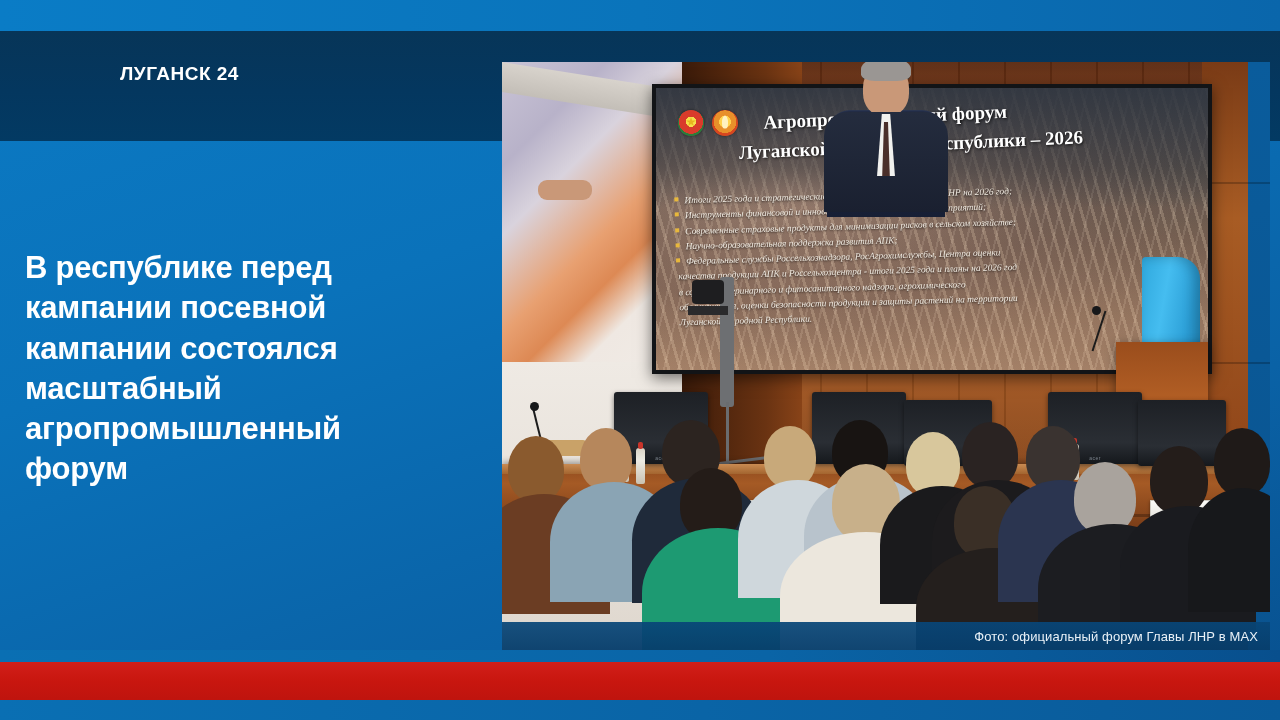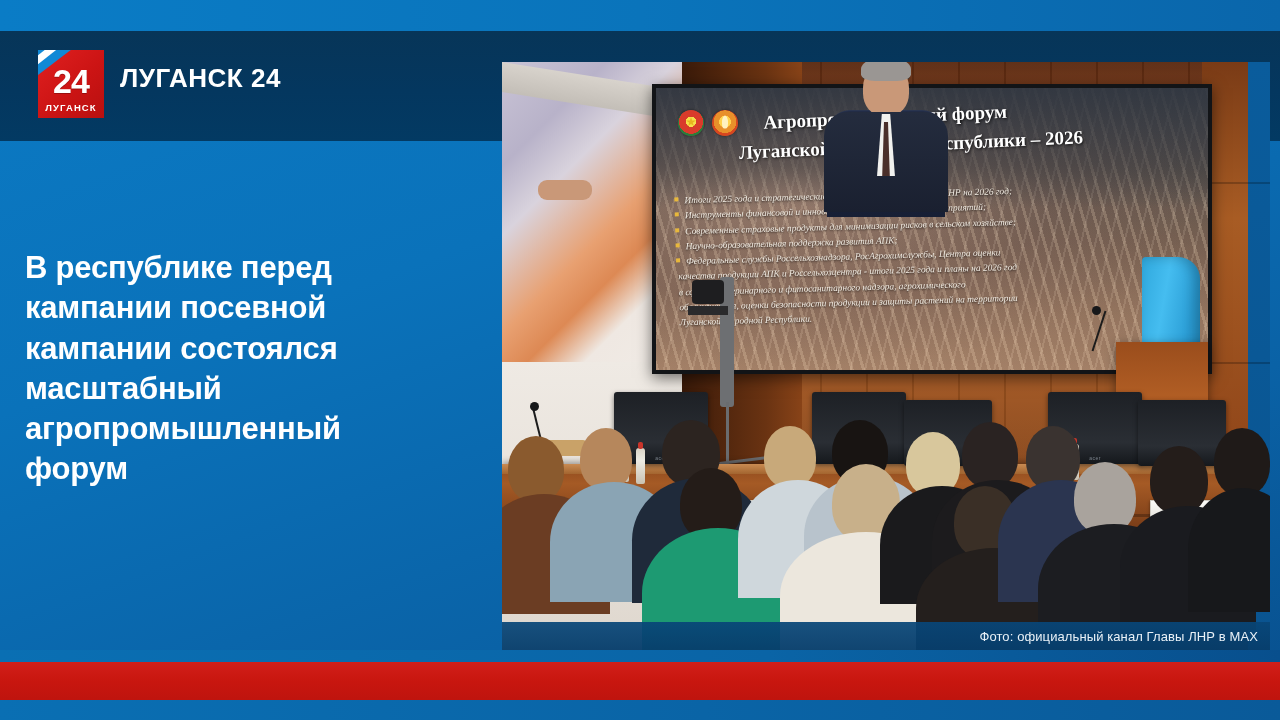--- a/index.html
+++ b/index.html
@@ -84,21 +84,21 @@
     width:90px; height:7px;
     background:#ffffff;
     transform:rotate(-38deg);
     transform-origin:left center;
   }
 
   
   .channel-name {
     position:absolute; left:120px; top:63px;
     color:#ffffff;
-    font-size:26px; font-weight:bold;
+    font-size:19px; font-weight:bold;
     letter-spacing:.5px;
   }
 
   
   .headline {
     position:absolute;
     left:25px; top:248px;
     width:420px;
     color:#ffffff;
     font-size:31px;
@@ -403,27 +403,20 @@
   }
 </style>
 </head>
 <body>
 
 <div class="stage">
 
   <div class="top-strip"></div>
   <div class="header-band"></div>
 
-  <div class="logo-wrap">
-    <div class="logo-box">
-      <div class="logo-diag"></div>
-      <div class="logo-24">24</div>
-      <div class="logo-sub">ЛУГАНСК</div>
-    </div>
-  </div>
 
   <div class="channel-name">ЛУГАНСК 24</div>
 
   <div class="headline">В республике перед кампании посевной кампании состоялся масштабный агропромышленный форум</div>
 
   <div class="photo">
     <div class="photo-inner">
 
       <div class="ceiling"></div>
       <div class="ceiling-top"></div>
@@ -564,21 +557,21 @@
         <div class="aud-shoulder" style="left:536px;top:104px;width:152px;height:130px;background:#1c1d21;"></div>
 
         <div class="aud-head" style="left:648px;top:26px;width:58px;height:68px;background:#241d1a;"></div>
         <div class="aud-shoulder" style="left:618px;top:86px;width:136px;height:124px;background:#1a1b1f;"></div>
 
         <div class="aud-head" style="left:712px;top:8px;width:56px;height:68px;background:#1f1a18;"></div>
         <div class="aud-shoulder" style="left:686px;top:68px;width:110px;height:124px;background:#17181b;"></div>
       </div>
 
       <div class="credit-bar">
-        <div class="credit-text">Фото: официальный канал Главы ЛНР в MAX</div>
+        <div class="credit-text">Фото: официальный форум Главы ЛНР в MAX</div>
       </div>
 
     </div>
   </div>
 
   <div class="bottom-blue"></div>
   <div class="red-bar"></div>
   <div class="bottom-strip"></div>
 
 </div>

